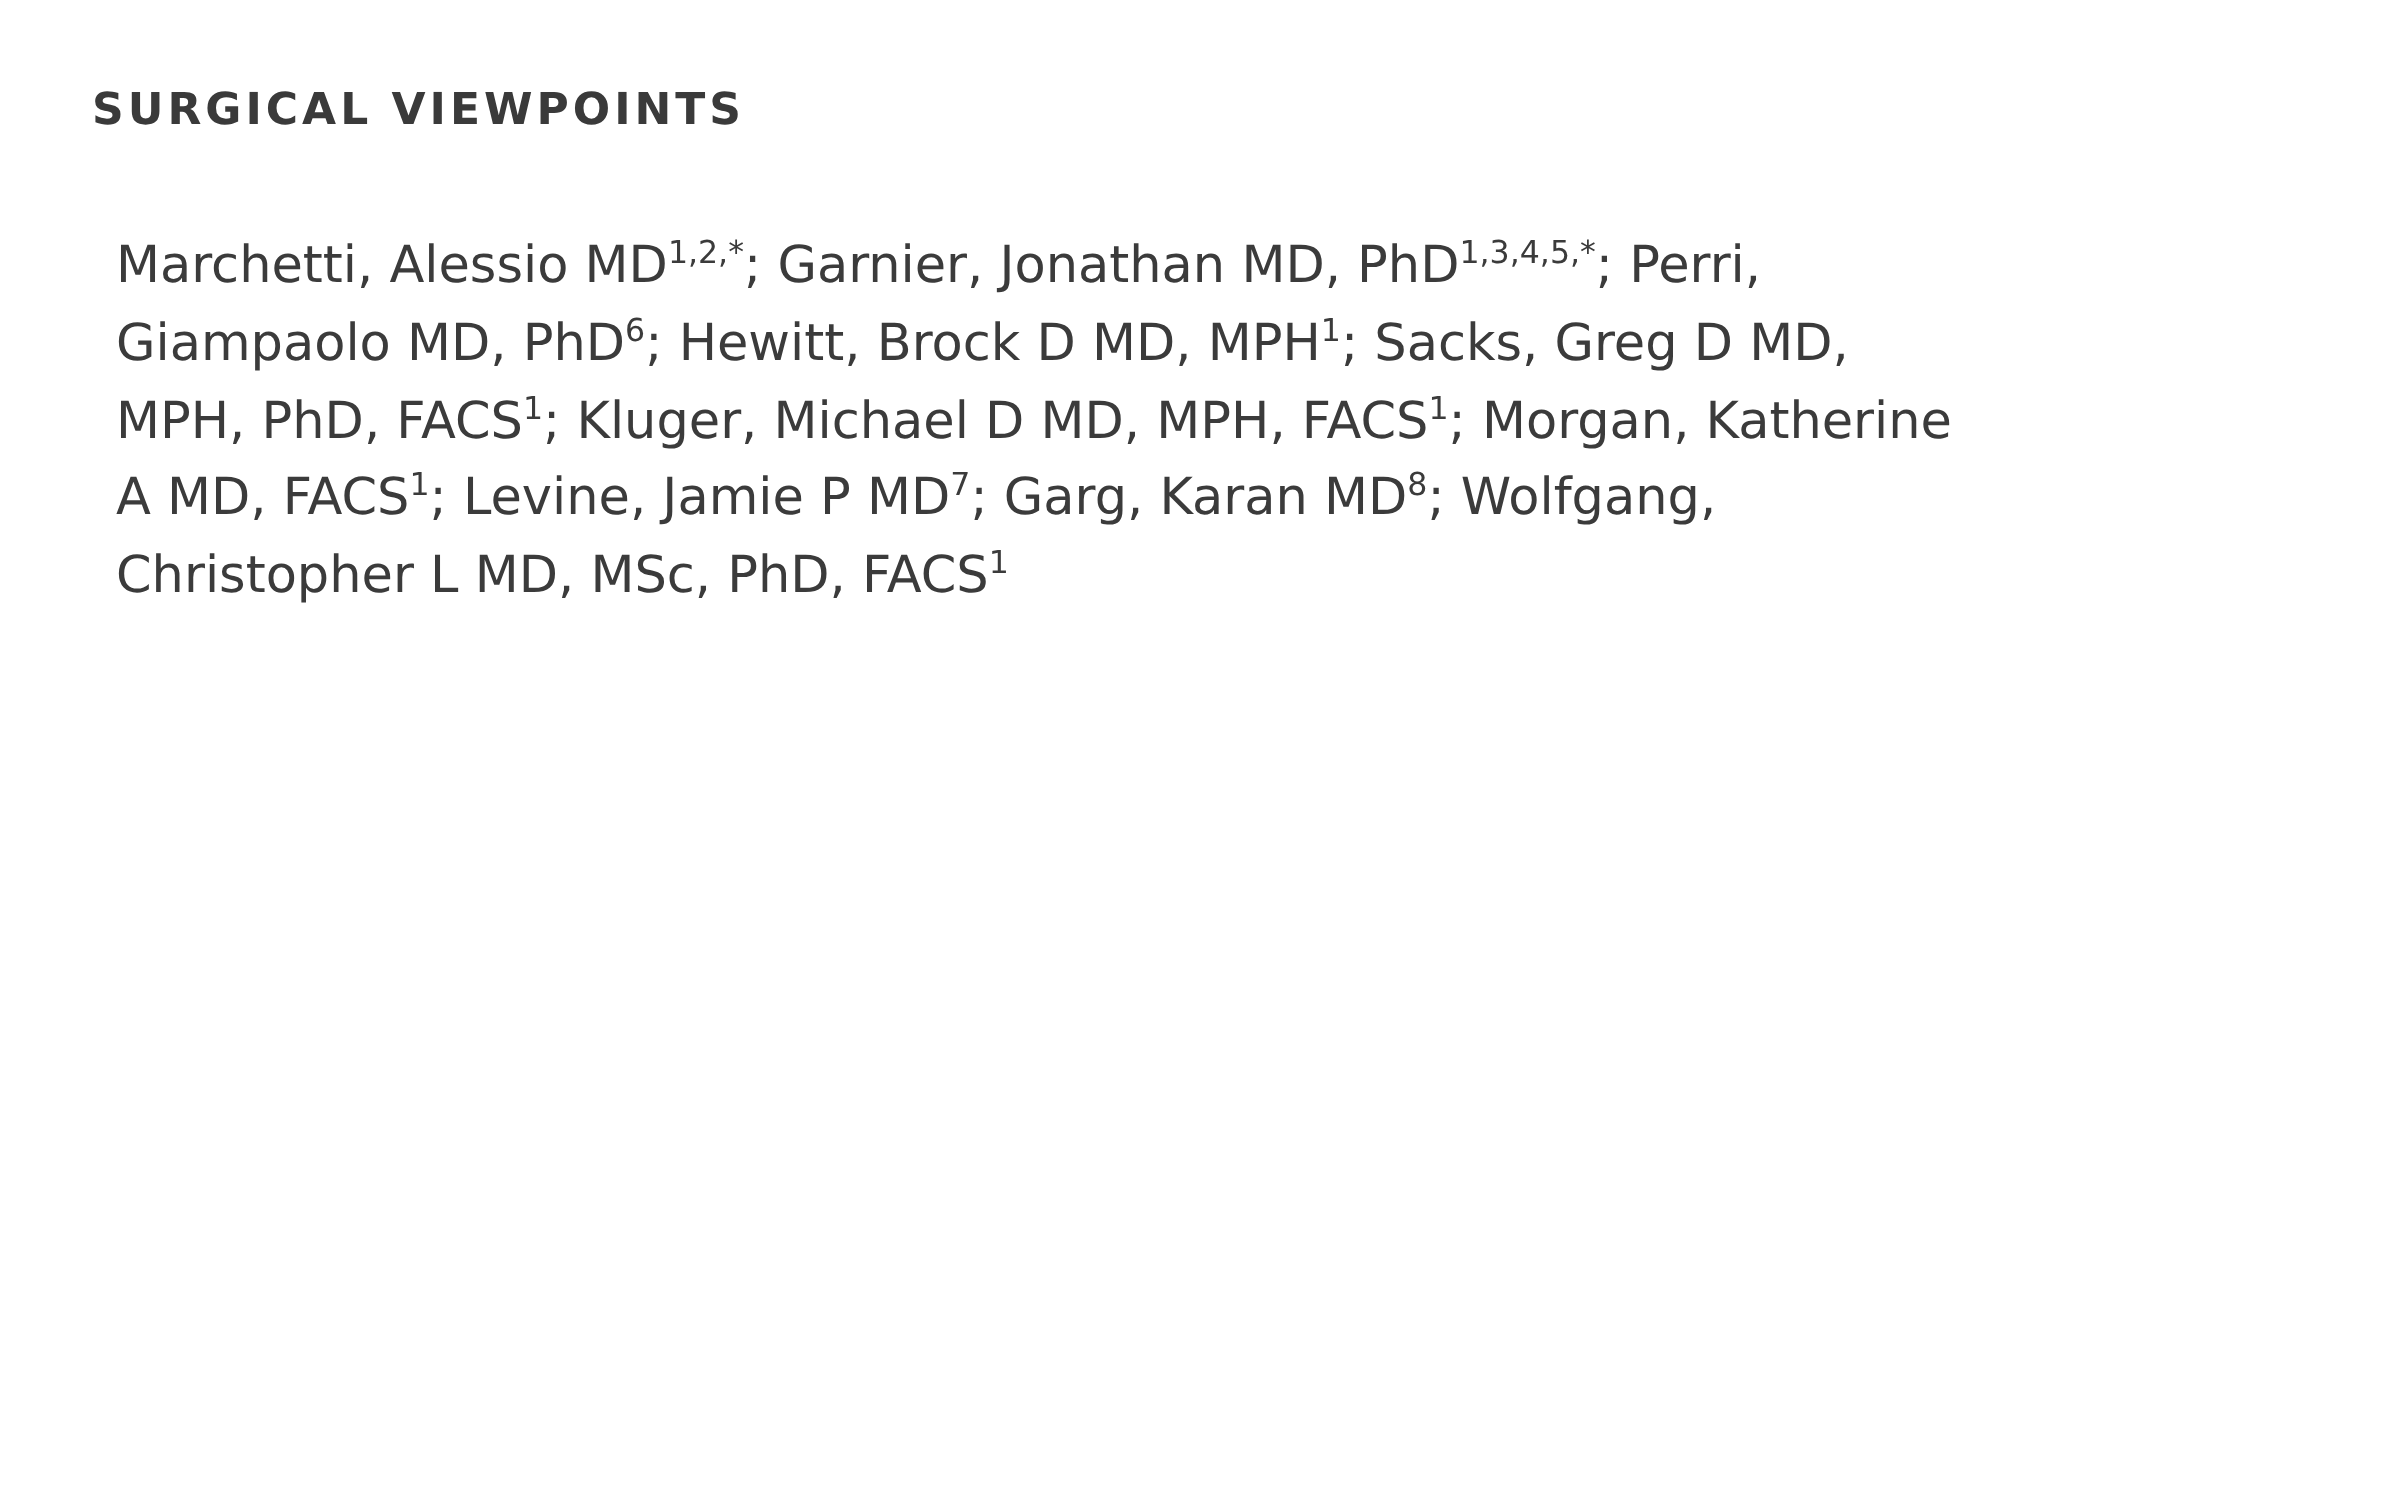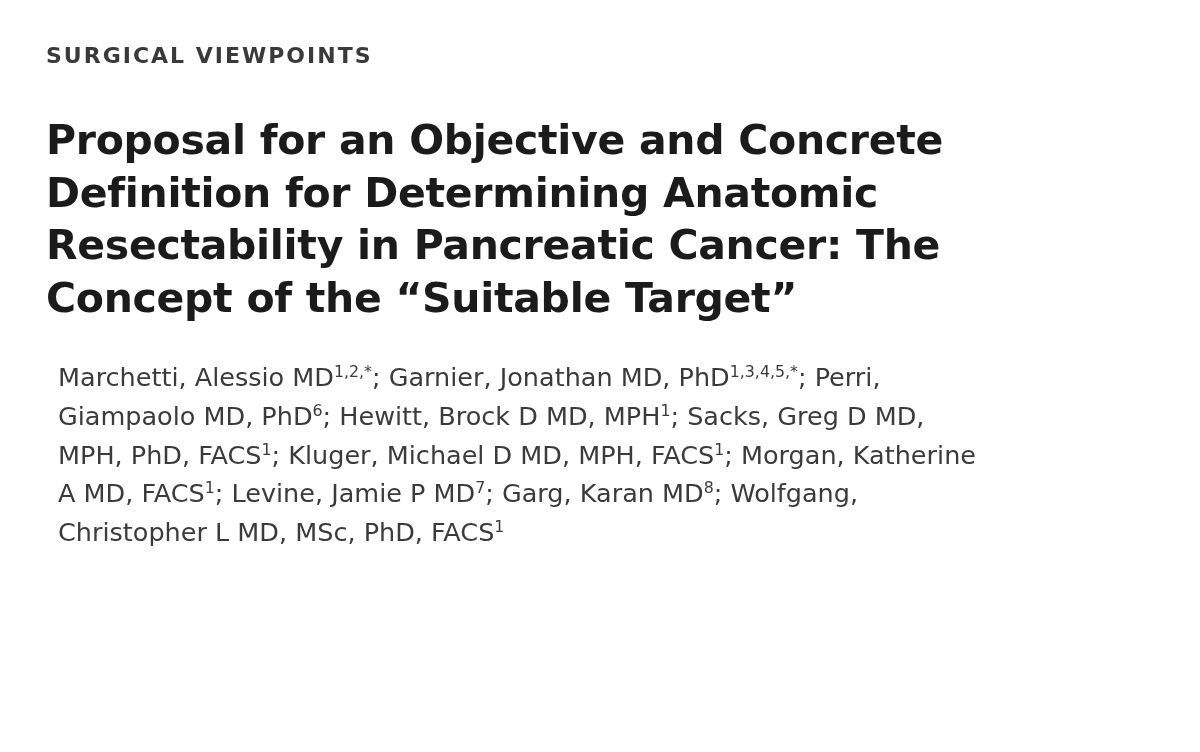--- a/index.html
+++ b/index.html
@@ -56,17 +56,16 @@
     line-height: 0;
   }
 </style>
 </head>
 <body>
 
 <div class="page">
 
   <div class="kicker">SURGICAL VIEWPOINTS</div>
 
-  <h1 class="title">Proposal for an Objective and Concrete Definition for Determining Anatomic Resectability in Pancreatic Cancer: The Concept of the “Suitable Target”</h1>
 
   <p class="authors"><span>Marchetti, Alessio MD</span><sup>1,2,*</sup><span>; </span><span>Garnier, Jonathan MD, PhD</span><sup>1,3,4,5,*</sup><span>; </span><span>Perri, Giampaolo MD, PhD</span><sup>6</sup><span>; </span><span>Hewitt, Brock D MD, MPH</span><sup>1</sup><span>; </span><span>Sacks, Greg D MD, MPH, PhD, FACS</span><sup>1</sup><span>; </span><span>Kluger, Michael D MD, MPH, FACS</span><sup>1</sup><span>; </span><span>Morgan, Katherine A MD, FACS</span><sup>1</sup><span>; </span><span>Levine, Jamie P MD</span><sup>7</sup><span>; </span><span>Garg, Karan MD</span><sup>8</sup><span>; </span><span>Wolfgang, Christopher L MD, MSc, PhD, FACS</span><sup>1</sup></p>
 
 </div>
 
 </body></html>

